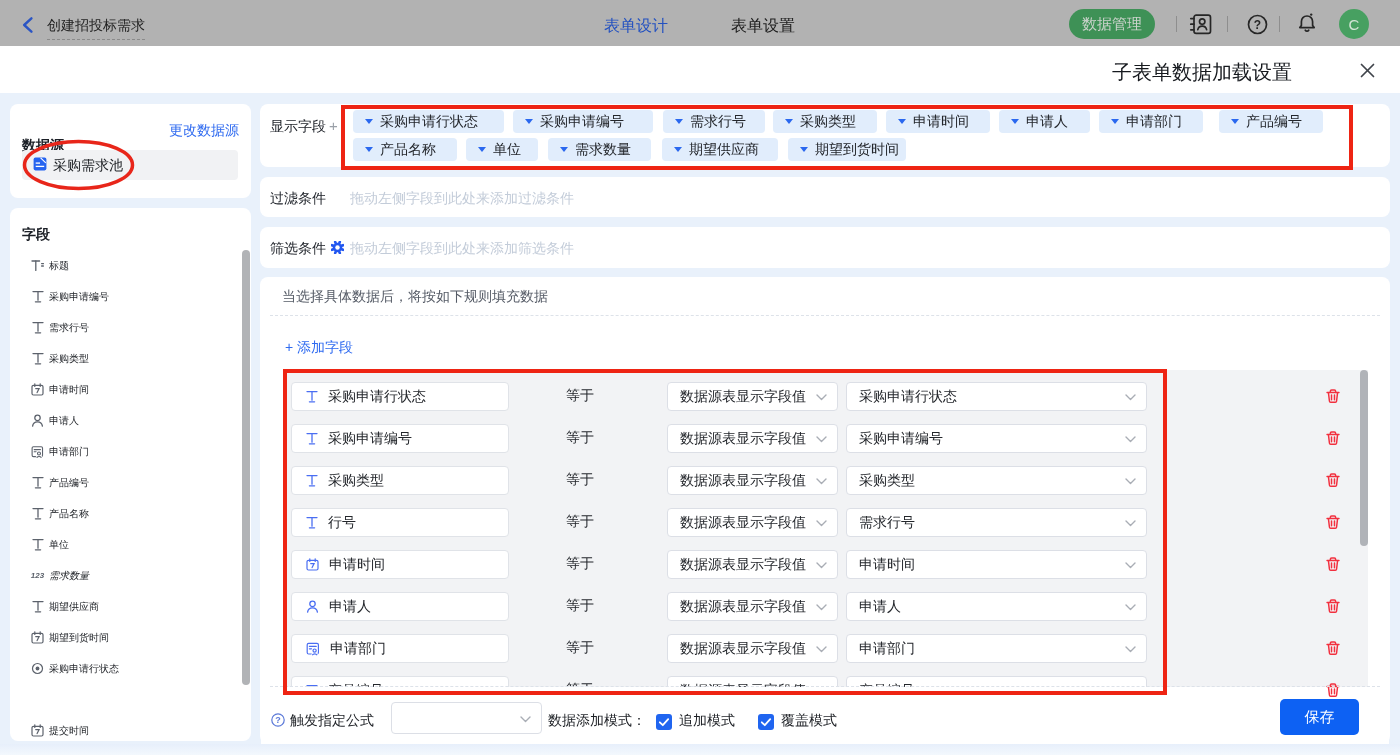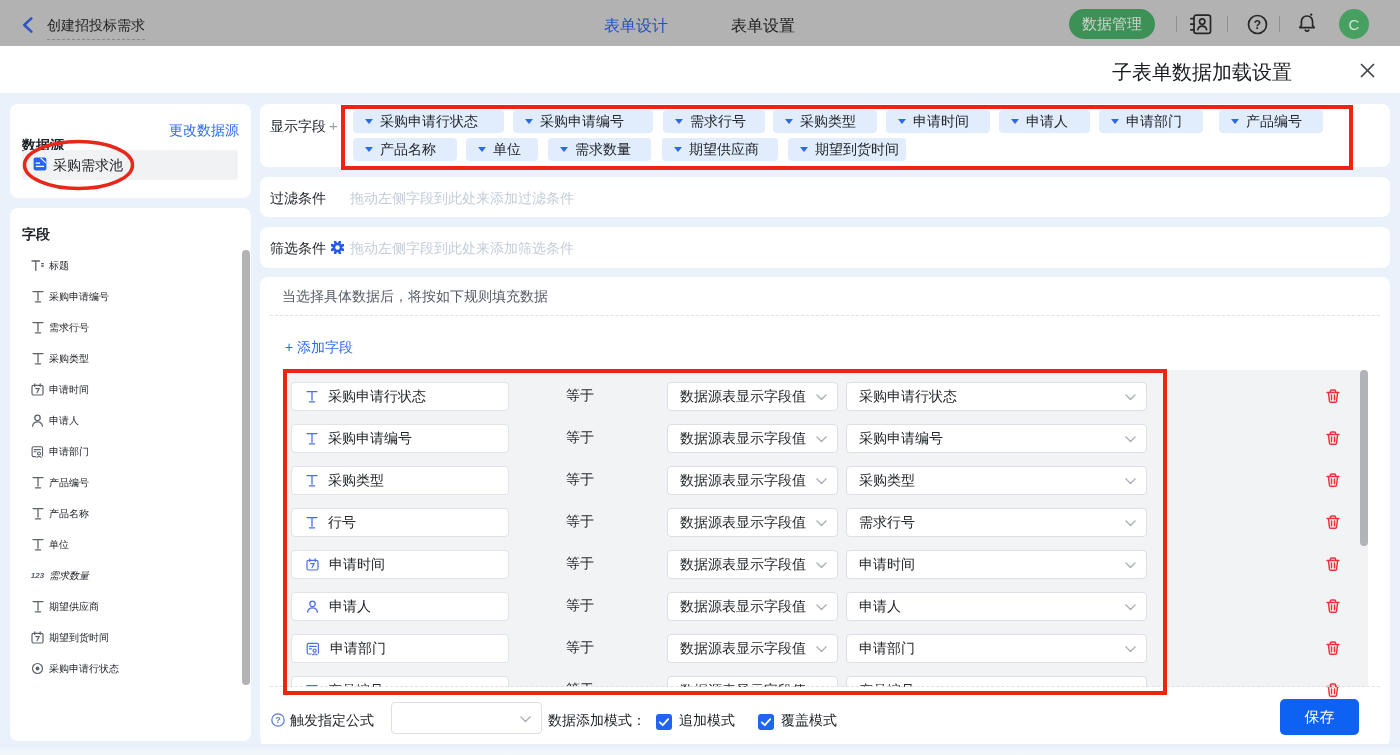--- a/index.html
+++ b/index.html
@@ -239,20 +239,33 @@
       <span class="ftx">期望到货时间</span>
     </div>
 <div class="frow" style="left:10px;top:653px;">
       <span class="fic">
         <svg width="13" height="13" viewBox="0 0 13 13">
           <circle cx="6.5" cy="6.5" r="5" stroke="#5c626c" stroke-width="1.2" fill="none"></circle>
           <circle cx="6.5" cy="6.5" r="1.9" fill="#5c626c"></circle>
         </svg>
       </span>
       <span class="ftx">采购申请行状态</span>
+    </div>
+<div class="frow" style="left:10px;top:715px;">
+      <span class="fic">
+        <svg width="13" height="13" viewBox="0 0 13 13">
+          <g stroke="#5c626c" stroke-width="1.2" stroke-linecap="round" fill="none">
+            <rect x="1" y="2.3" width="11" height="9.7" rx="1.5"></rect>
+            <path d="M3.8 0.8 V3.4"></path>
+            <path d="M9.2 0.8 V3.4"></path>
+            <path d="M4.7 5.6 H8.1 L6.1 9.6"></path>
+          </g>
+        </svg>
+      </span>
+      <span class="ftx">提交时间</span>
     </div>
 <div class="abs" style="left:242px;top:250px;width:8px;height:435px;border-radius:4px;background:#b1b3b6;"></div>
 <div class="card" style="left:260px;top:104px;width:1130px;height:63px;"></div>
 <div class="abs lbl" style="left:270px;top:118px;">显示字段</div>
 <div class="abs" style="left:329px;top:117px;font-size:15px;color:#9aa0a8;">+</div>
 <div class="tag" style="left:353px;top:110px;width:151px;"><span class="tri"></span>采购申请行状态</div>
 <div class="tag" style="left:513px;top:110px;width:140px;"><span class="tri"></span>采购申请编号</div>
 <div class="tag" style="left:663px;top:110px;width:102px;"><span class="tri"></span>需求行号</div>
 <div class="tag" style="left:773px;top:110px;width:104px;"><span class="tri"></span>采购类型</div>
 <div class="tag" style="left:886px;top:110px;width:104px;"><span class="tri"></span>申请时间</div>

